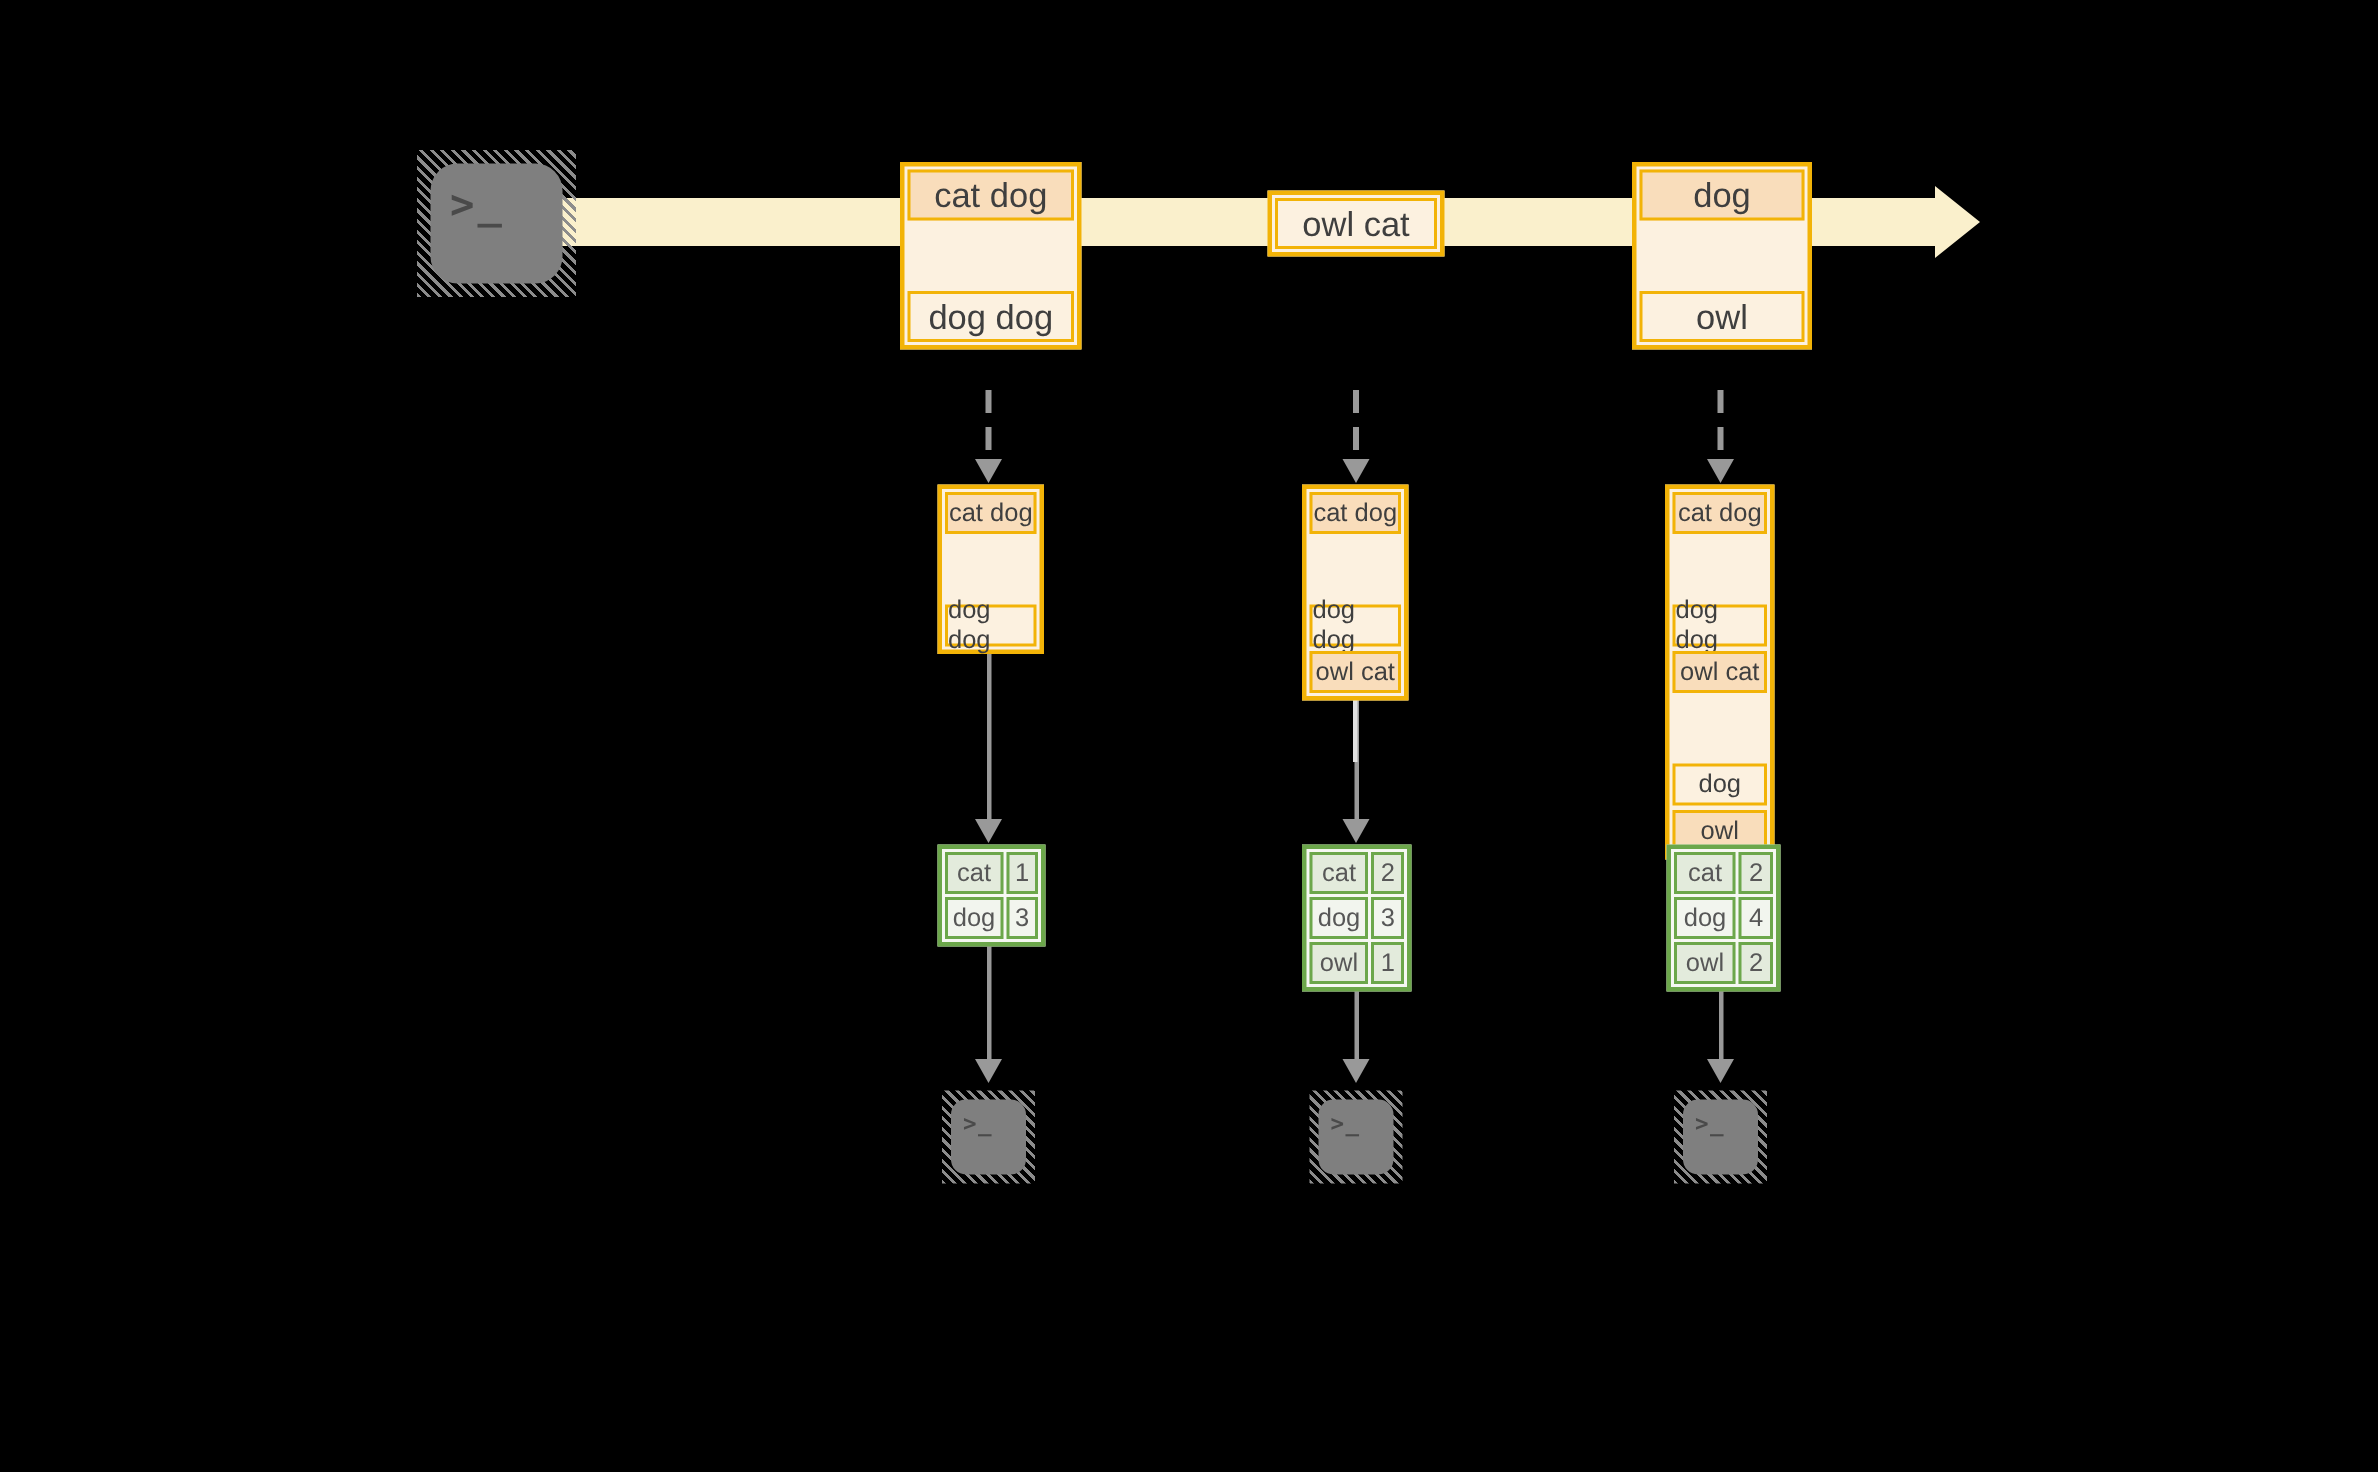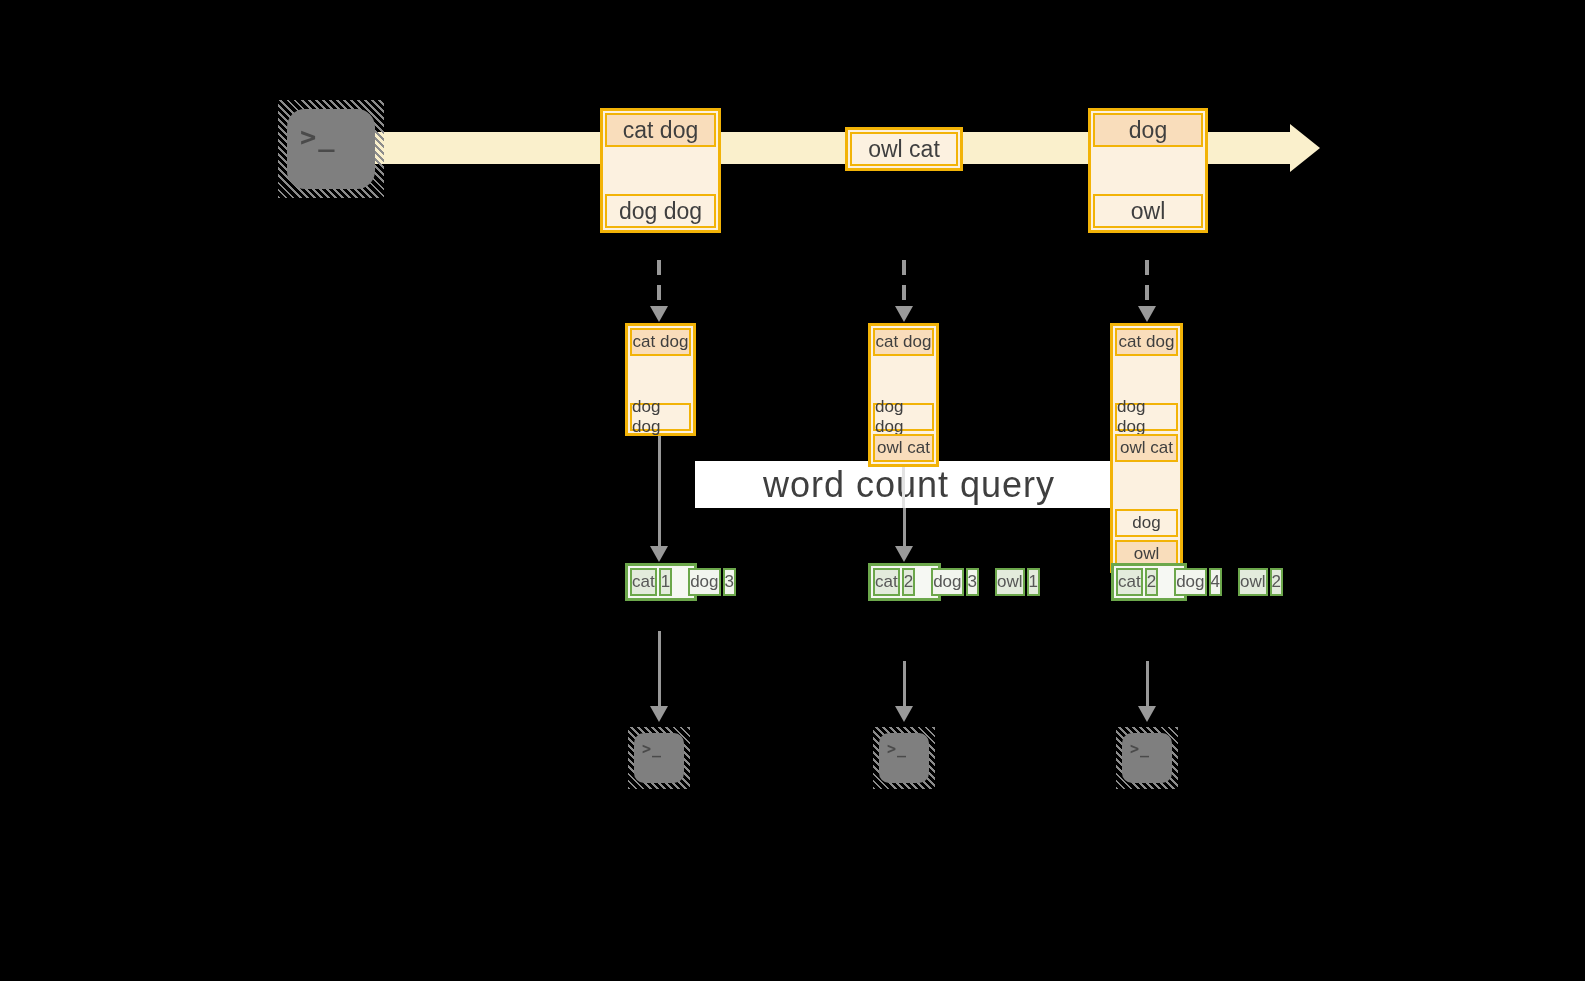--- a/index.html
+++ b/index.html
@@ -44,21 +44,21 @@
   .ocell{border:2px solid var(--gold);display:flex;align-items:center;justify-content:center;
     color:var(--ink);background:var(--o-light);}
   .obox .ocell.odd{background:var(--o-dark);}
   .obox .ocell.even{background:var(--o-light);margin-top:44px;}
   .obox.single .ocell{background:var(--o-light);}
   .ebox .ocell{height:34px;font-size:23px;}
   .sbox .ocell{height:28px;font-size:17px;}
 
   
   .gtable{position:absolute;z-index:4;border:3px solid var(--green);background:#f6f8f3;
-    padding:2px;display:flex;flex-direction:row;gap:16px;}
+    padding:2px;display:flex;flex-direction:column;gap:2px;}
   .grow{display:flex;gap:2px;}
   .gcell{border:2px solid var(--green);display:flex;align-items:center;justify-content:center;
     color:var(--g-ink);font-size:17px;height:28px;}
   .gword{flex:2;}
   .gnum{flex:1;}
   .grow.odd .gcell{background:var(--g-dark);}
   .grow.even .gcell{background:var(--g-light);}
 
   
   .vline{position:absolute;width:3px;background:var(--gray);z-index:1;}
@@ -128,23 +128,20 @@
       <div class="ocell even">dog dog</div>
       <div class="ocell odd">owl cat</div>
       <div class="ocell even">dog</div>
       <div class="ocell odd">owl</div>
     </div>
 
   <div class="vline" style="left:658px;top:389px;height:157px;"></div>
   <div class="vline" style="left:903px;top:419px;height:127px;"></div>
   <div class="vline" style="left:1146px;top:479px;height:67px;"></div>
 
-  <div class="query-label">
-    <span>word count query</span>
-  </div>
   <div class="line-over-band"></div>
 
   <div class="arrow-down" style="left:650px;top:546px;"></div>
   <div class="arrow-down" style="left:895px;top:546px;"></div>
   <div class="arrow-down" style="left:1138px;top:546px;"></div>
 
   <div class="gtable" style="left:625px;top:563px;width:72px;">
 
       <div class="grow odd">
         <div class="gcell gword odd">cat</div>

